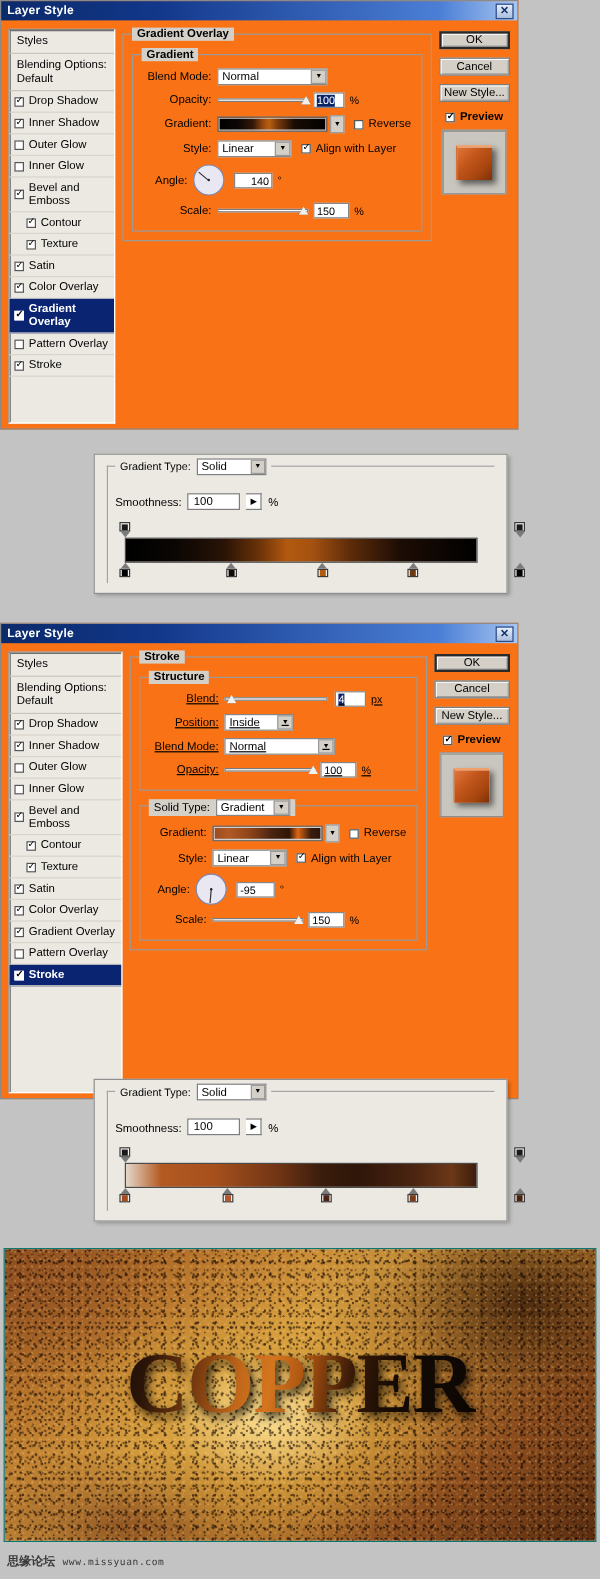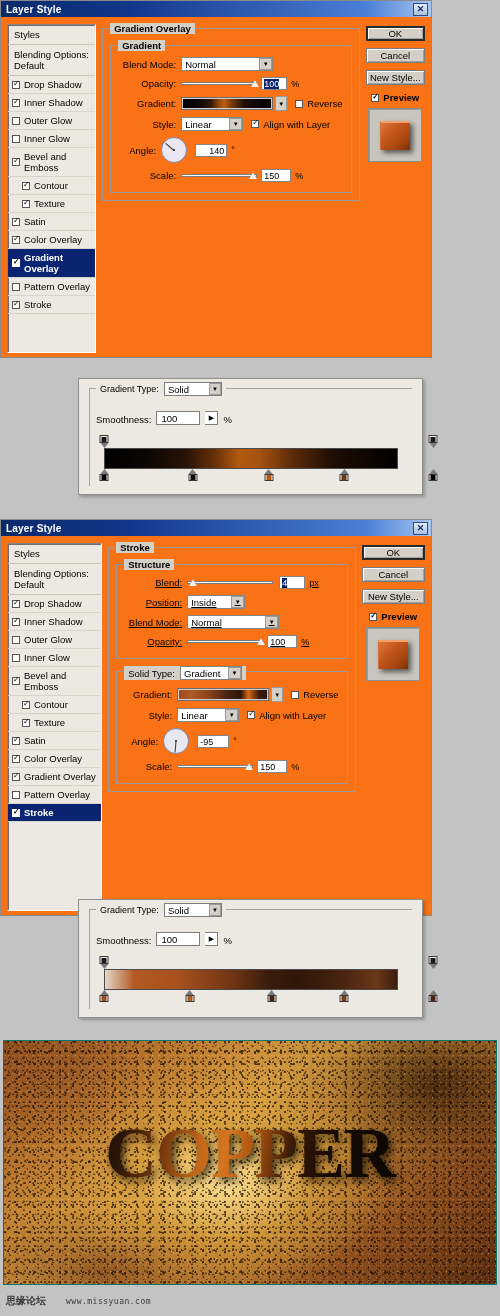--- a/index.html
+++ b/index.html
@@ -303,21 +303,21 @@
         #a8510f 51%, #3a1b08 58%, #140a04 66%,
         #0d0704 78%, #120905 88%, #0c0603 100%);
     -webkit-background-clip:text;
     background-clip:text;
     text-shadow:0 0 0 rgba(0,0,0,0);
     filter:drop-shadow(3px 4px 4px rgba(0,0,0,0.75));
     user-select:none;
   }
   .watermark {
     position:absolute; left:6px; top:1294px;
-    display:flex; align-items:center; gap:20px;
+    display:flex; align-items:center; gap:6px;
     font-size:10px; color:#3a3a3a; font-weight:bold;
   }
   .watermark .url { font-family:"DejaVu Sans Mono", monospace; font-size:8px; letter-spacing:0.5px; font-weight:normal;}
 </style>
 </head>
 <body>
 
 <div class="dialog" id="dlg1" style="top:0px; height:358px;">
   <div class="titlebar">
     <span class="t-text">Layer Style</span>

